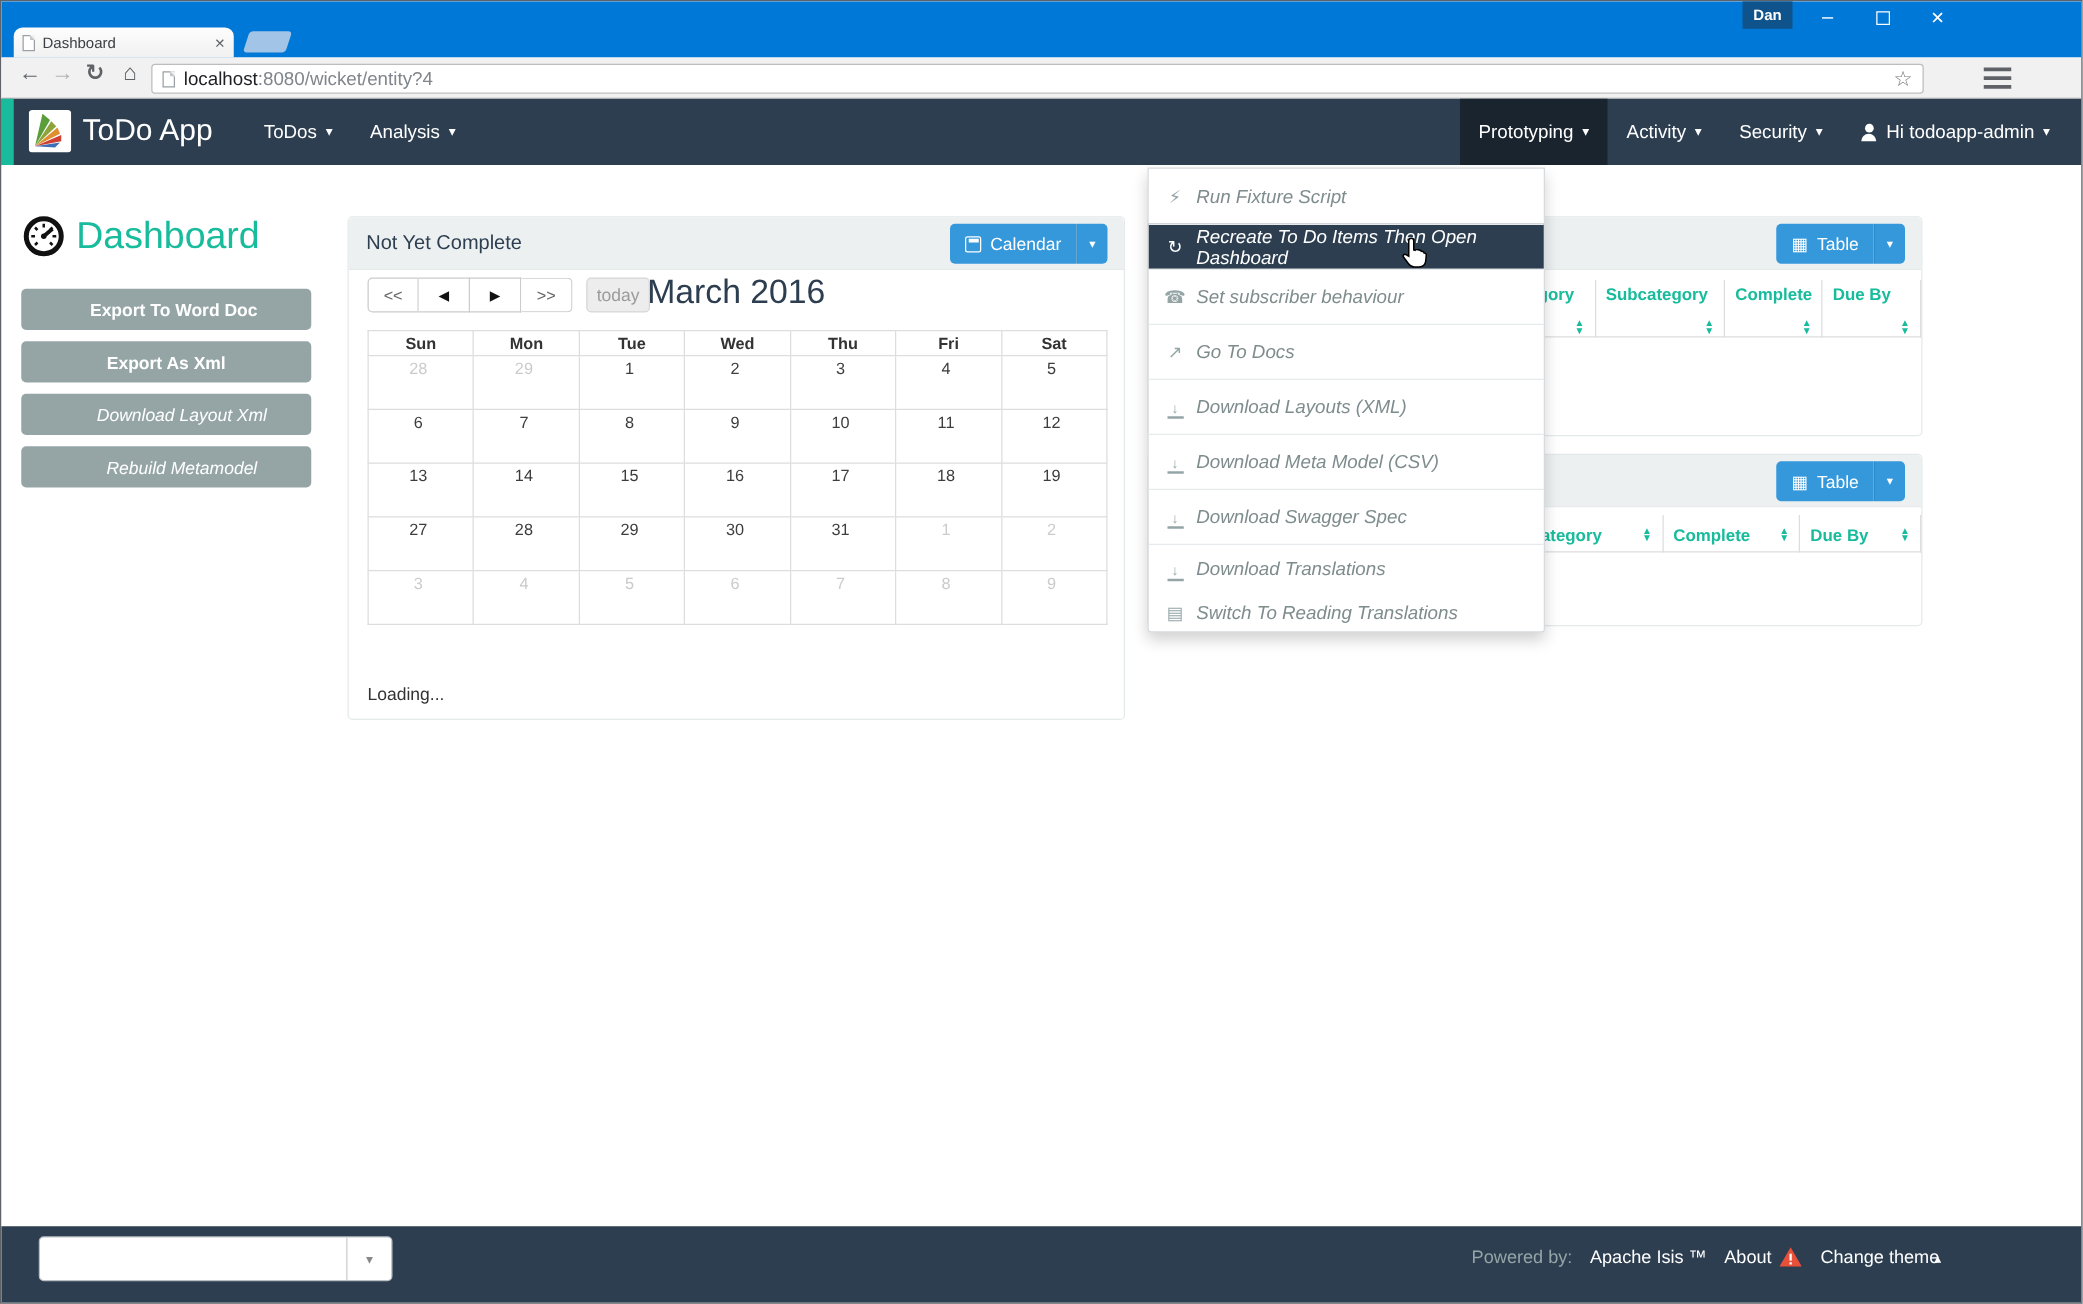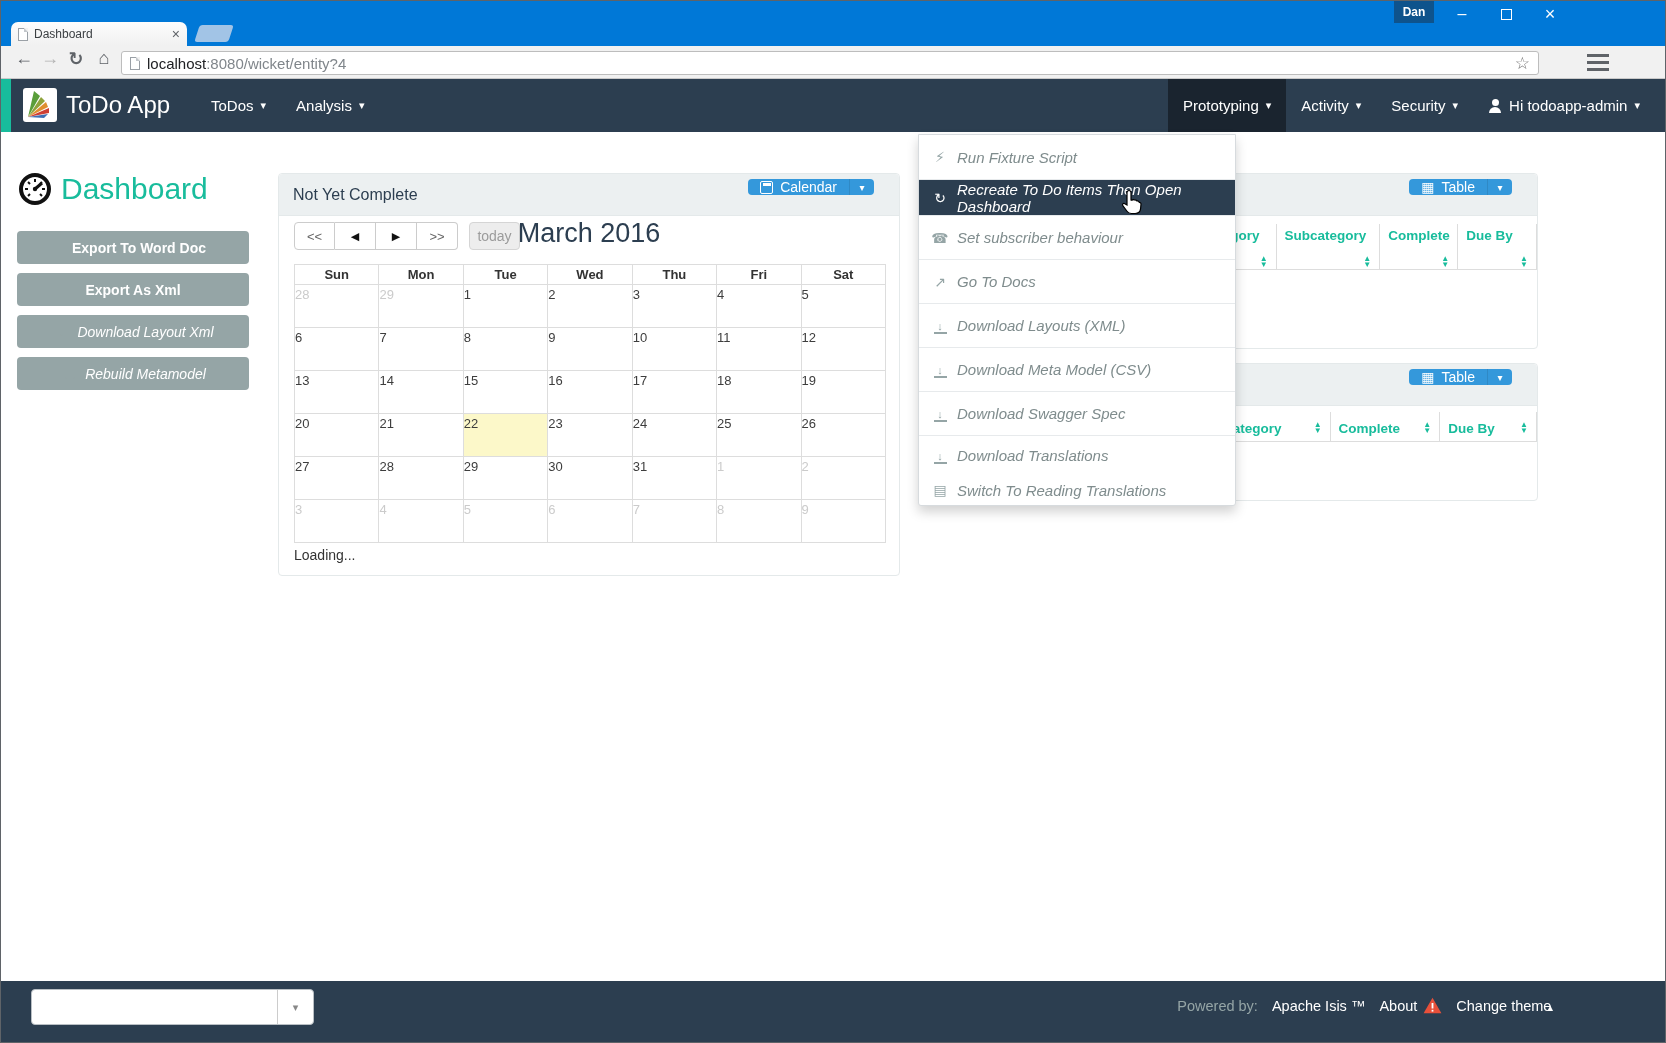--- a/index.html
+++ b/index.html
@@ -58,42 +58,42 @@
               border:none; border-radius:4px; font-size:14px; display:flex; align-items:center; justify-content:center; gap:7px;
               font-family:inherit; }
   .side-btn.bold { font-weight:bold; }
   .side-btn.it { font-style:italic; }
 
   
   .panel { position:absolute; background:#fff; border:1px solid #e4e9ea; border-radius:4px; }
   .panel-hdr { position:absolute; left:0; top:0; right:0; height:42px; background:#ecf0f1; border-bottom:1px solid #e4e9ea;
                border-radius:4px 4px 0 0; display:flex; align-items:center; padding:16px 14px; }
   .panel-title { font-size:16px; color:#2c3e50; }
-  .split-btn { position:absolute; right:25px; top:5px; height:16px; display:flex; }
+  .split-btn { position:absolute; right:13px; top:5px; height:32px; display:flex; }
   .sb-main { background:#3498db; color:#fff; font-size:14px; display:flex; align-items:center; gap:7px; padding:0 12px;
              border-radius:4px 0 0 4px; }
   .sb-caret { background:#3498db; color:#fff; width:25px; display:flex; align-items:center; justify-content:center;
               border-left:1px solid #2f89c5; border-radius:0 4px 4px 0; font-size:10px; }
   .cal-ic { position:relative; width:13px; height:13px; border:1.5px solid #fff; border-radius:2px; display:inline-block; }
   .cal-ic::before { content:""; position:absolute; left:1.5px; right:1.5px; top:1.5px; height:3px; background:#fff; }
   .tbl-ic { font-size:14px; line-height:1; }
 
   
   .fc-group { position:absolute; left:15px; top:48px; display:flex; }
   .fc-btn { width:41px; height:28px; background:#fff; border:1px solid #ccc; border-left:none; font-size:13px; color:#666;
             display:flex; align-items:center; justify-content:center; font-family:inherit; }
   .fc-btn:first-child { border-left:1px solid #ccc; border-radius:4px 0 0 4px; }
   .fc-btn:last-child { border-radius:0 4px 4px 0; }
   .fc-btn.arrow { color:#111; font-size:11px; }
   .fc-today { position:absolute; left:190px; top:48px; width:51px; height:28px; background:#ededed; border:1px solid #d5d5d5;
               border-radius:4px; color:#9b9b9b; font-size:14px; display:flex; align-items:center; justify-content:center; }
   .fc-title { position:absolute; left:0; right:0; top:44px; text-align:center; font-size:27px; color:#2c3e50; font-weight:500; }
   table.cal { position:absolute; left:15px; top:90px; width:592px; border-collapse:collapse; table-layout:fixed; }
   table.cal th { border:1px solid #ddd; height:20px; font-size:13px; color:#333; font-weight:bold; text-align:center; }
-  table.cal td { border:1px solid #ddd; height:43px; vertical-align:top; text-align:left; padding:2px 4px 0 0;
+  table.cal td { border:1px solid #ddd; height:43px; vertical-align:top; text-align:center; padding:2px 4px 0 0;
                  font-size:13px; color:#3d3d3d; }
   table.cal td.o { color:#cbcbcb; }
   table.cal td.t { background:#fcf8c9; }
   .loading { position:absolute; left:15px; top:373px; font-size:14px; color:#333; }
 
   
   .thead-row { position:absolute; left:0; right:0; border-bottom:1px solid #ddd; display:flex; }
   .th { border-right:1px solid #ddd; padding:4px 8px 2px; color:#18bc9c; font-weight:bold; font-size:13.5px; }
   .thA { display:flex; flex-direction:column; justify-content:space-between; height:46px; }
   .thB { display:flex; flex-direction:row; justify-content:space-between; align-items:center; height:30px; }
@@ -298,29 +298,20 @@
           <tr>
             <td class="">13</td>
             <td class="">14</td>
             <td class="">15</td>
             <td class="">16</td>
             <td class="">17</td>
             <td class="">18</td>
             <td class="">19</td>
           </tr>
           <tr>
-            <td class="">20</td>
-            <td class="">21</td>
-            <td class=" t">22</td>
-            <td class="">23</td>
-            <td class="">24</td>
-            <td class="">25</td>
-            <td class="">26</td>
-          </tr>
-          <tr>
             <td class="">27</td>
             <td class="">28</td>
             <td class="">29</td>
             <td class="">30</td>
             <td class="">31</td>
             <td class="o">1</td>
             <td class="o">2</td>
           </tr>
           <tr>
             <td class="o">3</td>

